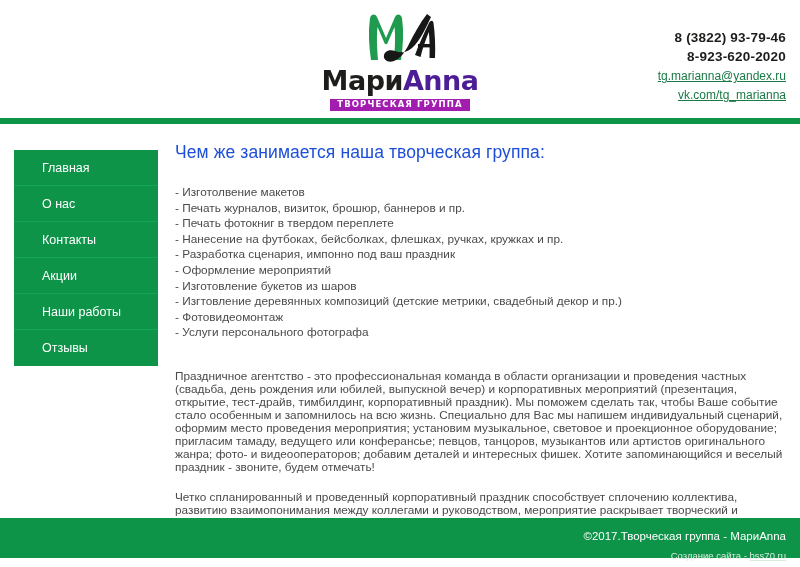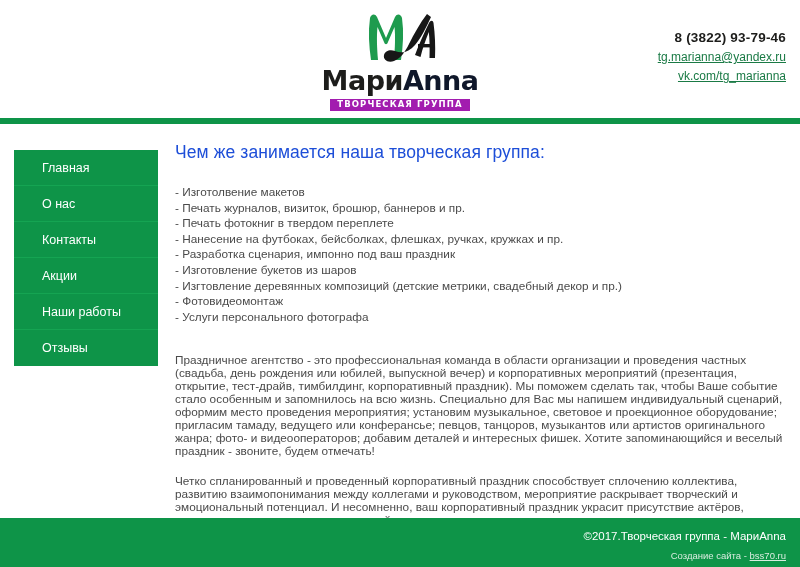--- a/index.html
+++ b/index.html
@@ -51,21 +51,21 @@
 
   .logo-wordmark {
     font-family: "DejaVu Sans", sans-serif;
     font-weight: bold;
     font-size: 27px;
     letter-spacing: -0.5px;
     color: #1d1d1b;
     margin-top: 1px;
     white-space: nowrap;
   }
-  .logo-wordmark .wm-green { color: #0f172a; }
+  .logo-wordmark .wm-green { color: #4c1d95; }
 
   .logo-tagline {
     display: inline-block;
     margin-top: 3px;
     background: #a21caf;
     color: #ffffff;
     font-family: "DejaVu Sans", sans-serif;
     font-weight: bold;
     font-size: 8.5px;
     letter-spacing: 1.1px;
@@ -174,21 +174,21 @@
     margin: 0 0 17px 0;
     text-align: left;
   }
 
   
   .footer {
     position: absolute;
     left: 0;
     top: 518px;
     width: 800px;
-    height: 49px;
+    height: 40px;
     background: #0e9448;
     color: #ffffff;
   }
   .footer-copy {
     position: absolute;
     right: 14px;
     top: 12px;
     font-size: 11.5px;
     color: #ffffff;
     white-space: nowrap;
@@ -224,20 +224,21 @@
           <path d="M58 47 C62 36 67 25 72 15 C73.5 12 76 12 76.5 15 C78 26 78.5 38 78 50 L72.5 50 C72.8 40 72.6 31 71.8 24 C68.5 32 65.5 41 63.5 49 Z" fill="#171717"></path>
           <rect x="61" y="36" width="16" height="3.4" fill="#171717"></rect>
         </svg>
       </div>
       <div class="logo-wordmark"><span>Мари</span><span class="wm-green">Anna</span></div>
       <div class="logo-tagline">ТВОРЧЕСКАЯ ГРУППА</div>
     </div>
 
     <div class="contacts">
       <div class="phone">8 (3822) 93-79-46</div>
+      <div class="phone">8-923-620-2020</div>
       <a class="maillink">tg.marianna@yandex.ru</a>
       <a class="vklink">vk.com/tg_marianna</a>
     </div>
 
     <div class="header-rule"></div>
   </div>
 
   <div class="content-area">
 
     <nav class="sidebar">
@@ -251,20 +252,21 @@
 
     <div class="main">
       <h1 class="main-heading">Чем же занимается наша творческая группа:</h1>
 
       <ul class="service-list">
         <li>- Изготолвение макетов</li>
         <li>- Печать журналов, визиток, брошюр, баннеров и пр.</li>
         <li>- Печать фотокниг в твердом переплете</li>
         <li>- Нанесение на футбоках, бейсболках, флешках, ручках, кружках и пр.</li>
         <li>- Разработка сценария, импонно под ваш праздник</li>
+        <li>- Оформление мероприятий</li>
         <li>- Изготовление букетов из шаров</li>
         <li>- Изгтовление деревянных композиций (детские метрики, свадебный декор и пр.)</li>
         <li>- Фотовидеомонтаж</li>
         <li>- Услуги персонального фотографа</li>
       </ul>
 
       <p class="para">Праздничное агентство - это профессиональная команда в области организации и проведения частных (свадьба, день рождения или юбилей, выпускной вечер) и корпоративных мероприятий (презентация, открытие, тест-драйв, тимбилдинг, корпоративный праздник). Мы поможем сделать так, чтобы Ваше событие стало особенным и запомнилось на всю жизнь. Специально для Вас мы напишем индивидуальный сценарий, оформим место проведения мероприятия; установим музыкальное, световое и проекционное оборудование; пригласим тамаду, ведущего или конферансье; певцов, танцоров, музыкантов или артистов оригинального жанра; фото- и видеооператоров; добавим деталей и интересных фишек. Хотите запоминающийся  и  веселый праздник - звоните, будем отмечать!</p>
       <p class="para">Четко спланированный и проведенный корпоративный праздник способствует сплочению коллектива, развитию взаимопонимания между коллегами и руководством, мероприятие раскрывает творческий и эмоциональный потенциал. И несомненно, ваш корпоративный праздник украсит присутствие актёров, музыкантов и эстрадных исполнителей.</p>
     </div>
   </div>

